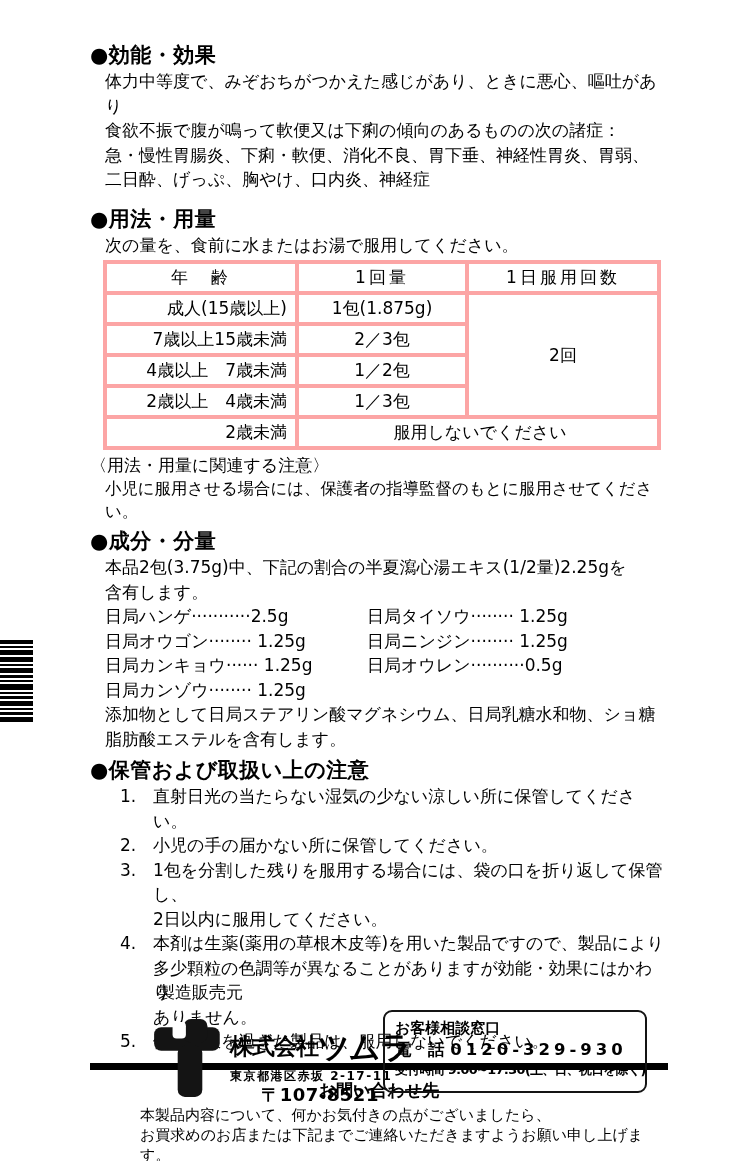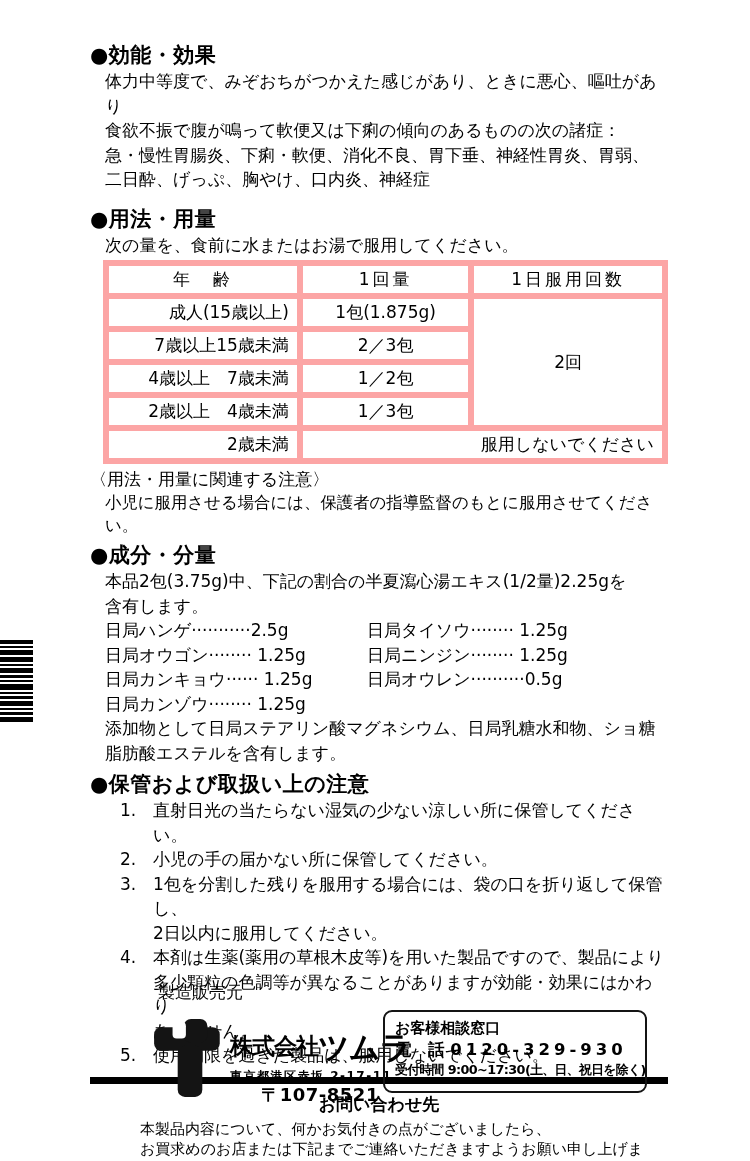--- a/index.html
+++ b/index.html
@@ -10,26 +10,26 @@
   }
   .content { position:absolute; left:90px; top:42px; width:578px; }
 
   .sec-heading { font-size:21px; font-weight:bold; letter-spacing:0.5px; line-height:27px; margin:0; }
   .body-text { font-size:17px; line-height:24.5px; padding-left:15px; white-space:pre-line; }
   .fit { font-size:16.4px; }
 
   
   table.dose { border-collapse:collapse; margin:3px 0 0 13px; }
   table.dose th, table.dose td {
-    border:6px solid #fca5a5; font-size:17px; font-weight:normal;
+    border:4px solid #fca5a5; font-size:17px; font-weight:normal;
     height:27px; padding:0 8px; text-align:center; white-space:nowrap;
   }
   table.dose th { letter-spacing:3px; }
   table.dose td.age { text-align:right; padding-left:12px; }
-  table.dose td.note-cell { text-align:right; padding-left:12px; }
+  table.dose td.note-cell { text-align:center; padding-left:12px; }
   .w-age { width:172px; } .w-amt { width:150px; } .w-cnt { width:172px; }
 
   .note-title { font-size:17px; line-height:23px; margin-top:4px; }
   .note-body  { line-height:23px; }
 
   .ing-grid { display:grid; grid-template-columns:262px auto; padding-left:15px;
               font-size:17px; line-height:24.5px; }
   .ing-grid div { white-space:nowrap; }
 
   .st-item { display:flex; padding-left:30px; font-size:17px; line-height:24.5px; }

